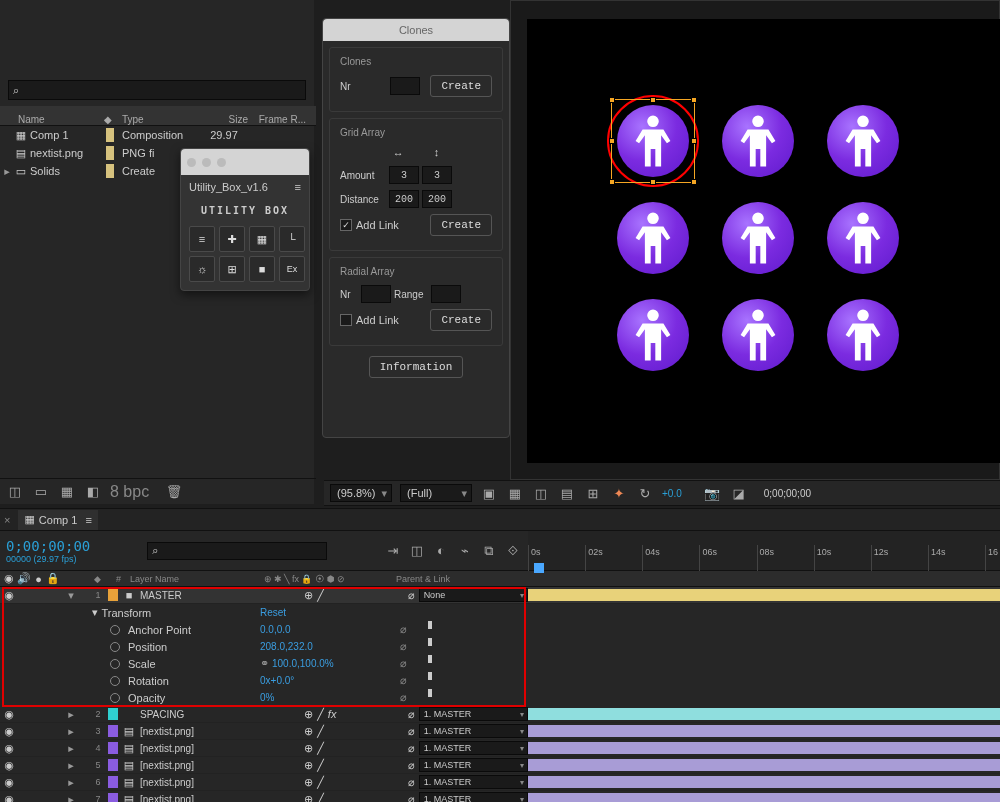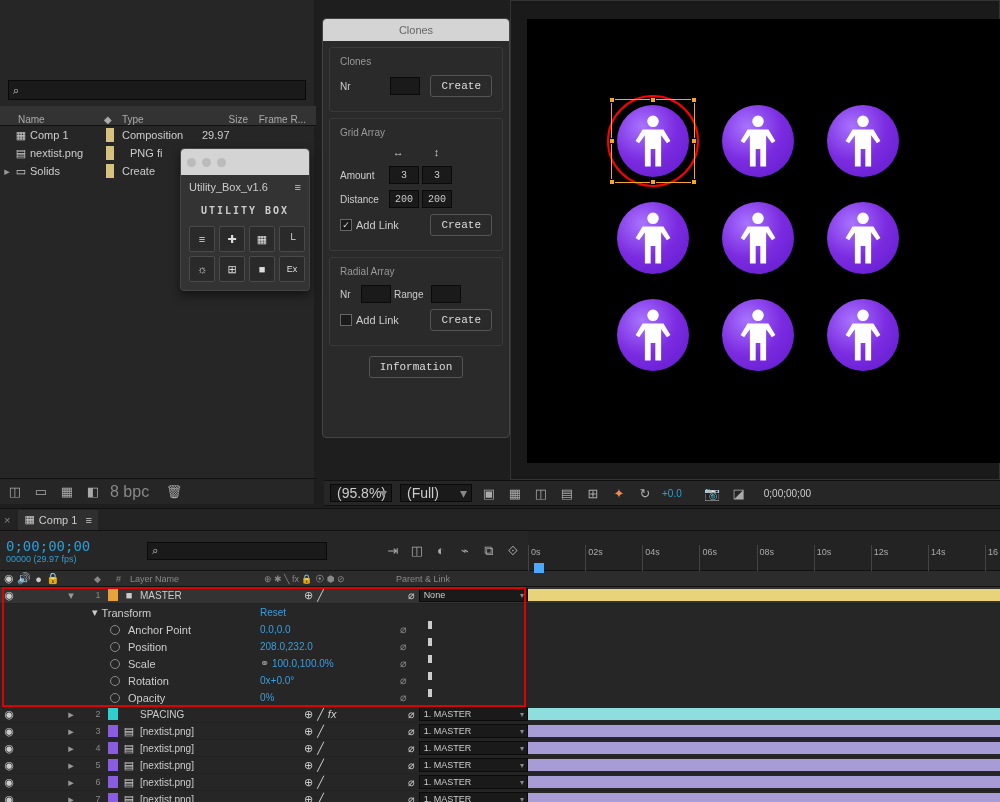--- a/index.html
+++ b/index.html
@@ -45,21 +45,21 @@
 .viewer{position:absolute;top:0;left:510px;width:490px;height:480px;background:#1a1a1a;border:1px solid #333}
 .canvas{position:absolute;top:18px;left:16px;width:474px;height:444px;background:#000}
 .grid3{position:absolute;top:86px;left:90px;width:290px;display:grid;grid-template-columns:repeat(3,1fr);grid-template-rows:repeat(3,1fr);gap:25px 25px}
 .iconcircle{width:72px;height:72px;border-radius:50%;background:radial-gradient(circle at 35% 30%, #a873ff 0%, #7b2be0 50%, #5f1acc 100%);display:flex;align-items:center;justify-content:center;position:relative}
 .iconcircle.sel{outline:2px solid #ff0000;outline-offset:8px}
 .sel-handles{position:absolute;inset:-6px;border:1px solid #f5a623;pointer-events:none}
 .sel-handles .h{position:absolute;width:6px;height:6px;background:#f5a623;border:1px solid #000}
 
 
 .vfooter{position:absolute;top:480px;left:324px;width:676px;height:26px;display:flex;align-items:center;gap:8px;padding:0 6px;border-top:1px solid #111;border-bottom:1px solid #111;background:#262626}
-.dd{height:18px;background:#1a1a1a;border:1px solid #0a0a0a;padding:0 16px 0 6px;display:flex;align-items:center;position:relative;font-size:14px}
+.dd{height:18px;background:#1a1a1a;border:1px solid #0a0a0a;padding:0 16px 0 6px;display:flex;align-items:center;position:relative;font-size:11px}
 .dd::after{content:"▾";position:absolute;right:4px;color:#888}
 .vicon{width:18px;height:16px;display:flex;align-items:center;justify-content:center;color:#aaa;font-size:13px}
 
 
 .timeline{position:absolute;top:508px;left:0;width:1000px;height:294px;background:#262626;border-top:1px solid #111}
 .tl-tabs{height:22px;display:flex;align-items:center;padding:0 4px;gap:8px;background:#232323;border-bottom:1px solid #111}
 .tl-tabs .close{color:#888}
 .tl-tab{display:flex;align-items:center;gap:4px;padding:0 6px;height:20px;background:#2f2f2f}
 .tl-head{height:40px;display:flex;border-bottom:1px solid #111}
 .tl-left{width:528px;display:flex;align-items:center;gap:8px;padding:4px 6px;justify-content:space-between}
@@ -115,28 +115,28 @@
     <span style="width:42px;text-align:right">Size</span>
     <span style="width:58px;text-align:right">Frame R...</span>
   </div>
   <div class="proj-rows">
     <div class="proj-row">
       <span class="tw"></span>
       <span class="itemicon">▦</span>
       <span style="width:76px">Comp 1</span>
       <span class="swatch"></span>
       <span style="width:88px;padding-left:8px">Composition</span>
-      <span style="width:44px;text-align:left">29.97</span>
+      <span style="width:44px;text-align:center">29.97</span>
     </div>
     <div class="proj-row">
       <span class="tw"></span>
       <span class="itemicon">▤</span>
       <span style="width:76px">nextist.png</span>
       <span class="swatch"></span>
-      <span style="width:88px;padding-left:16px">PNG fi</span>
+      <span style="width:88px;padding-left:8px">PNG fi</span>
     </div>
     <div class="proj-row">
       <span class="tw">▸</span>
       <span class="itemicon">▭</span>
       <span style="width:76px">Solids</span>
       <span class="swatch"></span>
       <span style="width:88px;padding-left:8px">Create</span>
     </div>
   </div>
   <div class="proj-footer">

